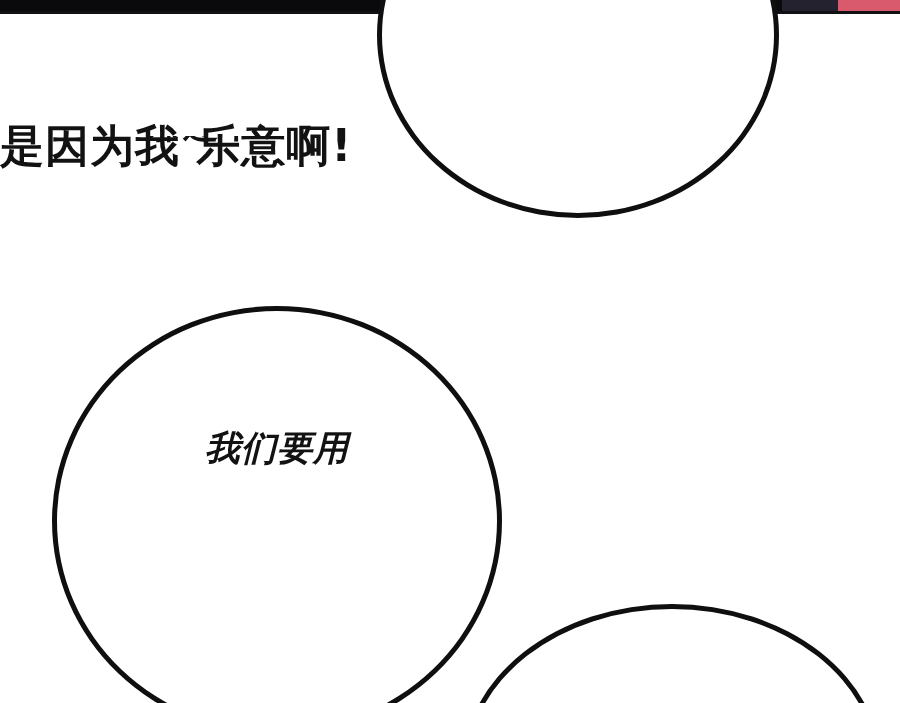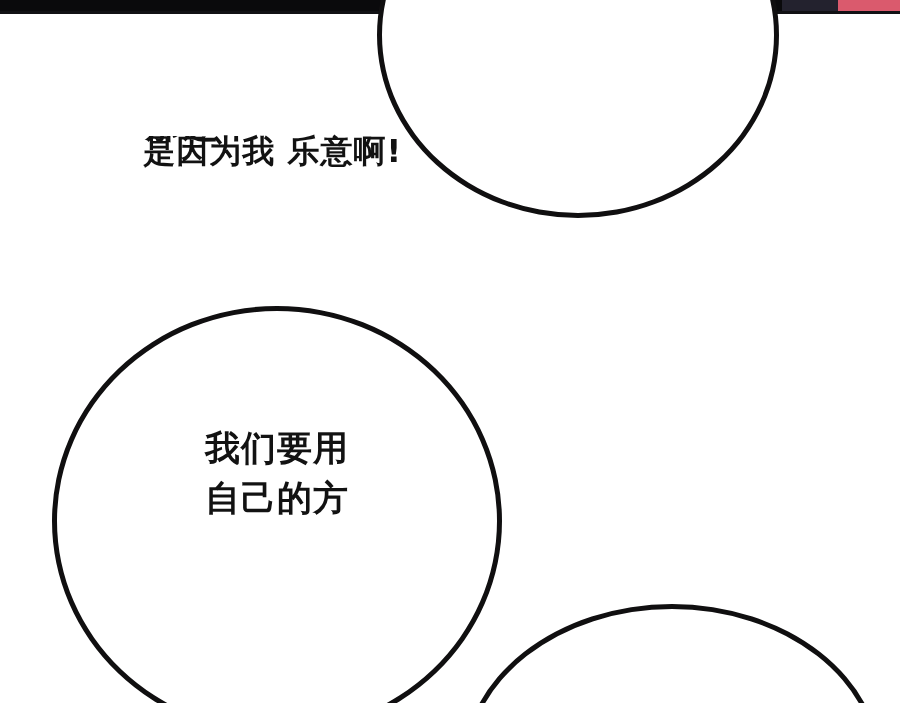--- a/index.html
+++ b/index.html
@@ -58,28 +58,27 @@
     width: 402px;
     height: 366px;
     border-radius: 50% 50% 50% 50% / 50% 50% 50% 50%;
     z-index: 3;
   }
   .bubble-1-text {
     position: absolute;
     left: 0;
     top: 118px;
     width: 402px;
-    text-align: right;
+    text-align: left;
     line-height: 1.28;
-    font-size: 32px;
+    font-size: 44px;
     font-weight: 700;
     color: #121212;
     letter-spacing: 1px;
     z-index: 5;
-    margin-top: 13px;
   }
   .bubble-1-clipline {
     
     position: absolute;
     overflow: hidden;
     height: 12px;
     width: 402px;
     left: 0;
     top: 136px;
     z-index: 4;
@@ -121,21 +120,21 @@
     top: 424px;
     width: 450px;
     text-align: center;
     line-height: 1.42;
     font-size: 35px;
     font-weight: 700;
     color: #121212;
     letter-spacing: 1px;
     z-index: 5;
   }
-  .bubble-2-text .ln { display: block; }
+  .bubble-2-text .ln { display: block; font-style: italic; }
 
   
   .bubble-3 {
     left: 462px;
     top: 604px;
     width: 420px;
     height: 330px;
     border-radius: 50%;
     z-index: 2;
   }
@@ -158,18 +157,17 @@
   </div>
   <div class="bubble-1-text">
     <span class="ln">是因为我</span>
     <span class="ln">乐意啊!</span>
   </div>
 
   <div class="bubble bubble-2"></div>
   <div class="bubble-2-tail-gap"></div>
   <div class="bubble-2-text">
     <span class="ln">我们要用</span>
-    <span class="ln">自己的方</span>
   </div>
 
   <div class="bubble bubble-3"></div>
 
 </div>
 
 </body></html>

